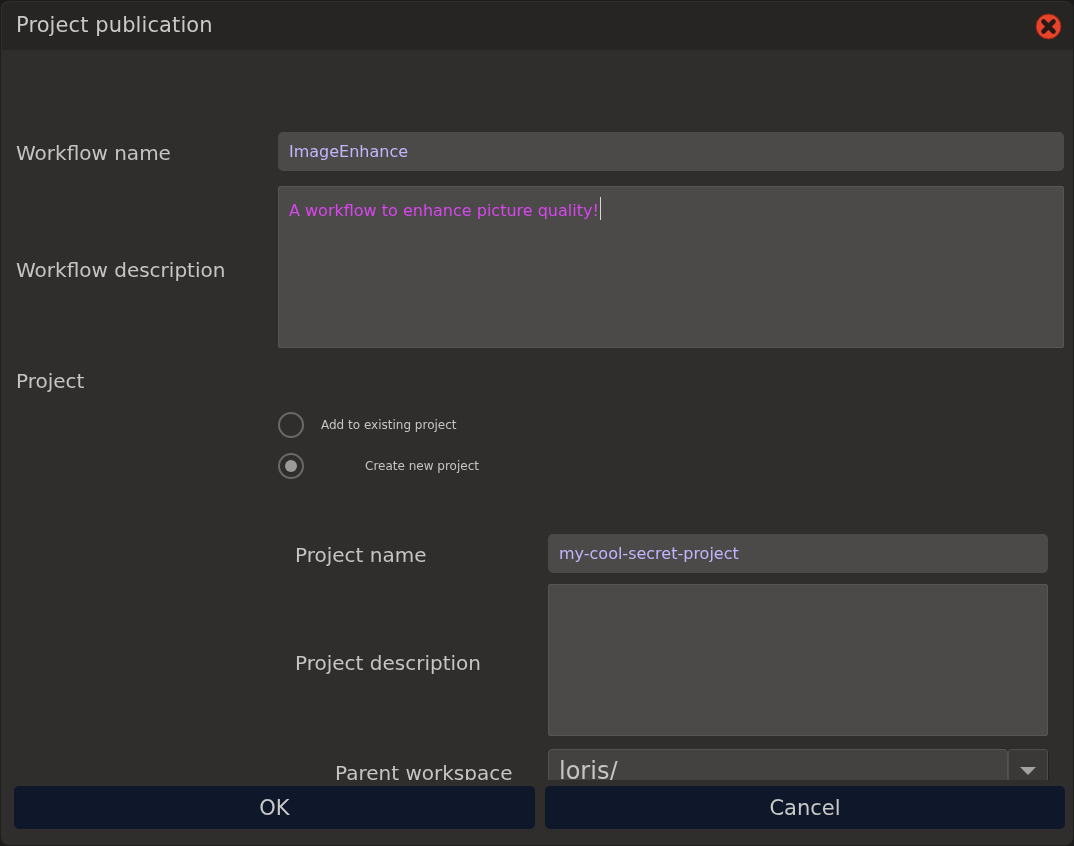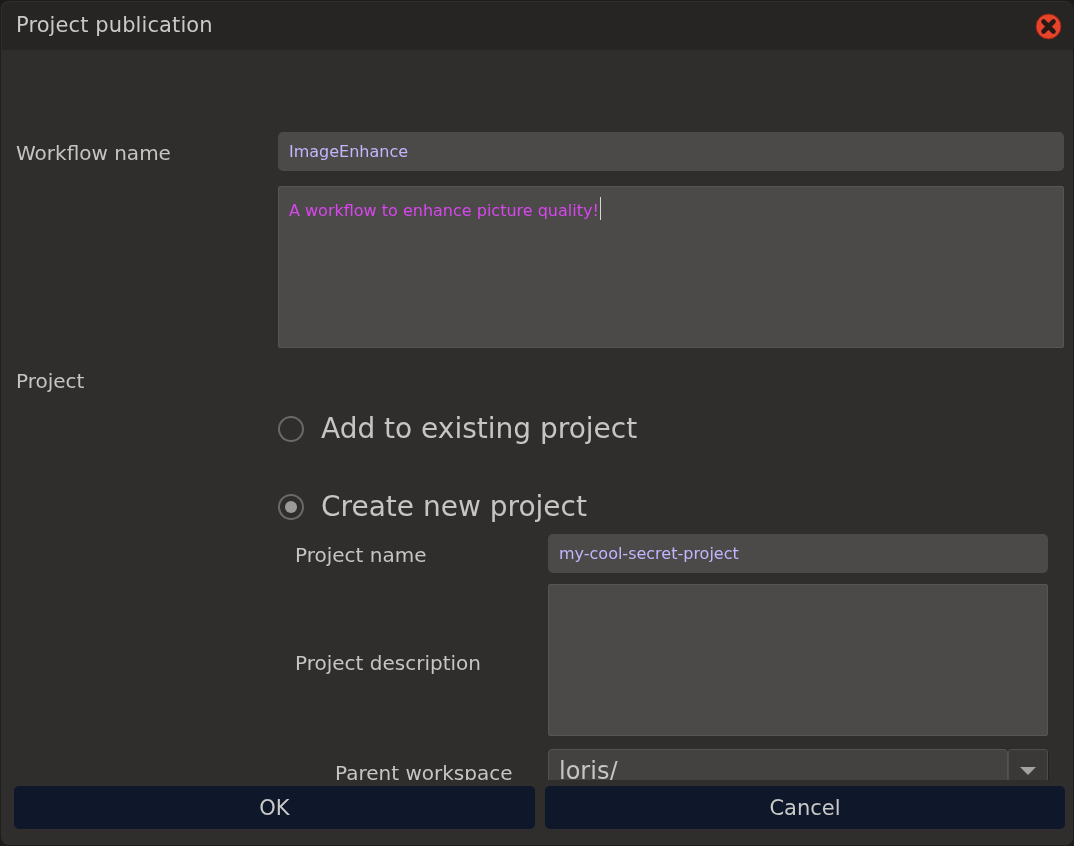--- a/index.html
+++ b/index.html
@@ -134,21 +134,21 @@
   
   #label-project { left: 14px; top: 319px; }
 
   .radio-row {
     position: absolute;
     display: flex;
     align-items: center;
     cursor: pointer;
   }
   #radio-existing { left: 276px; top: 362px; }
-  #radio-new      { left: 276px; top: 440px; }
+  #radio-new      { left: 276px; top: 403px; gap: 44px; }
 
   .radio-mark {
     width: 26px;
     height: 26px;
     box-sizing: border-box;
     border-radius: 50%;
     border: 2px solid #6a6967;
     background: #2f2e2d;
     position: relative;
     flex: 0 0 auto;
@@ -156,21 +156,21 @@
   .radio-mark.checked::after {
     content: "";
     position: absolute;
     left: 5px; top: 5px;
     width: 12px; height: 12px;
     border-radius: 50%;
     background: #9b9a98;
   }
   .radio-label {
     margin-left: 17px;
-    font-size: 28px;
+    font-size: 12px;
     color: #c5c5c3;
     white-space: nowrap;
   }
 
   
   #label-project-name { left: 293px; top: 493px; }
   #input-project-name {
     left: 546px; top: 484px;
     width: 500px; height: 39px;
   }
@@ -266,20 +266,21 @@
         <path d="M8.5 8.5 L18.5 18.5 M18.5 8.5 L8.5 18.5" stroke="#2a1a16" stroke-width="4.6" stroke-linecap="round"></path>
       </svg>
     </div>
   </div>
 
   <div id="content">
 
     <div class="form-label" id="label-workflow-name">Workflow name</div>
     <input class="text-input" id="input-workflow-name" type="text" value="ImageEnhance" style="">
 
+    <div class="form-label" id="label-workflow-description">Workflow description</div>
     <div class="text-area" id="area-workflow-description"></div>
     <div id="wf-desc-text"><span>A workflow to enhance picture quality!</span><span class="caret"></span></div>
 
     <div class="form-label" id="label-project">Project</div>
 
     <div class="radio-row" id="radio-existing">
       <span class="radio-mark"></span>
       <span class="radio-label">Add to existing project</span>
     </div>
 

